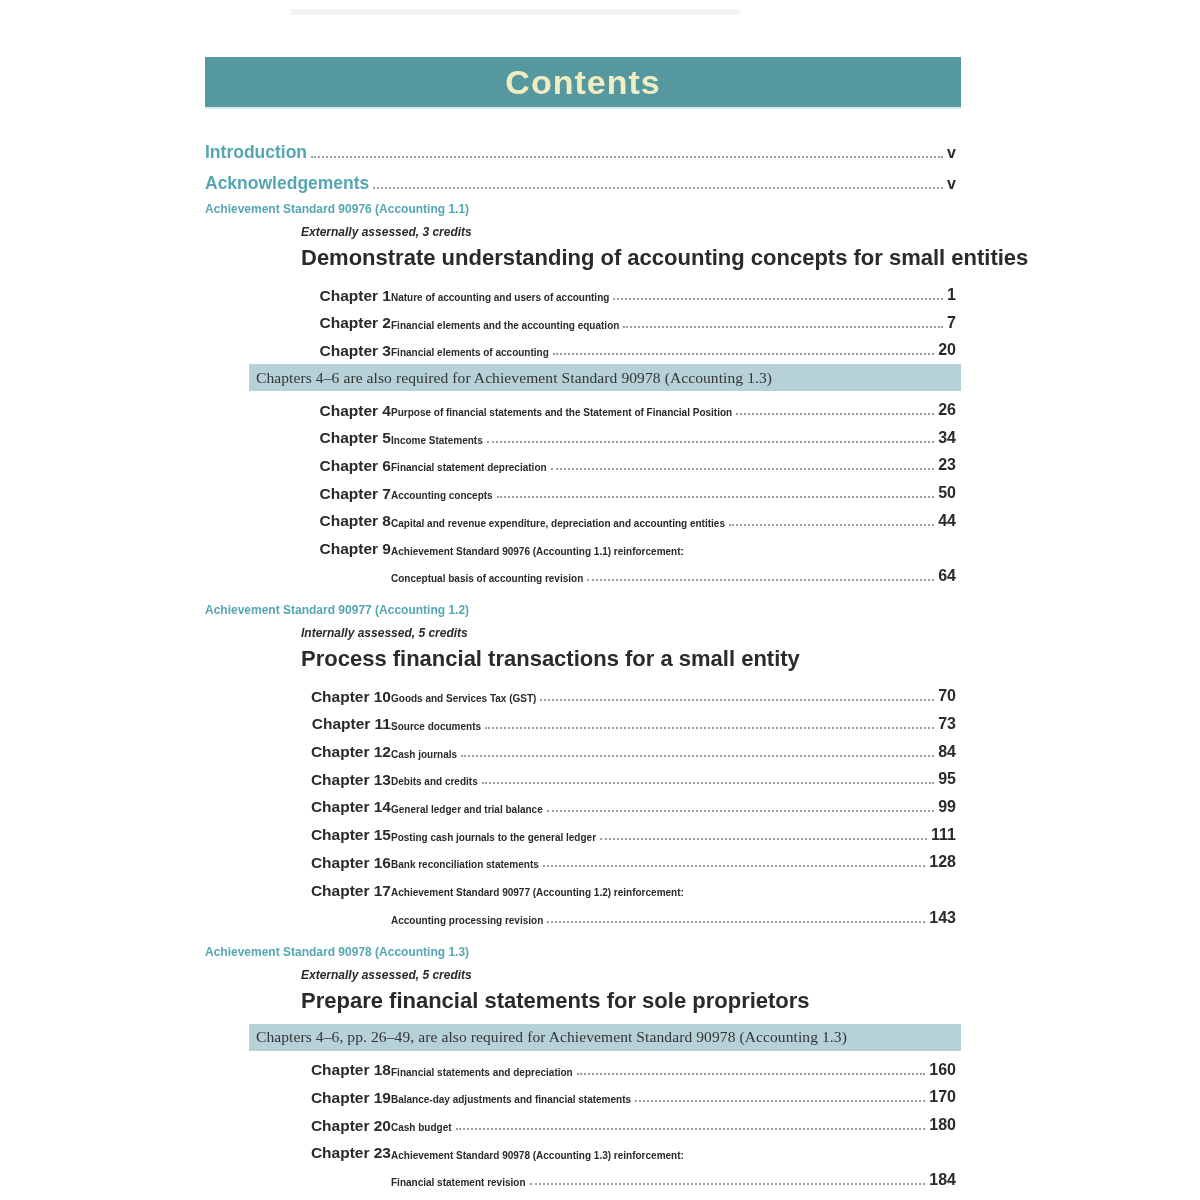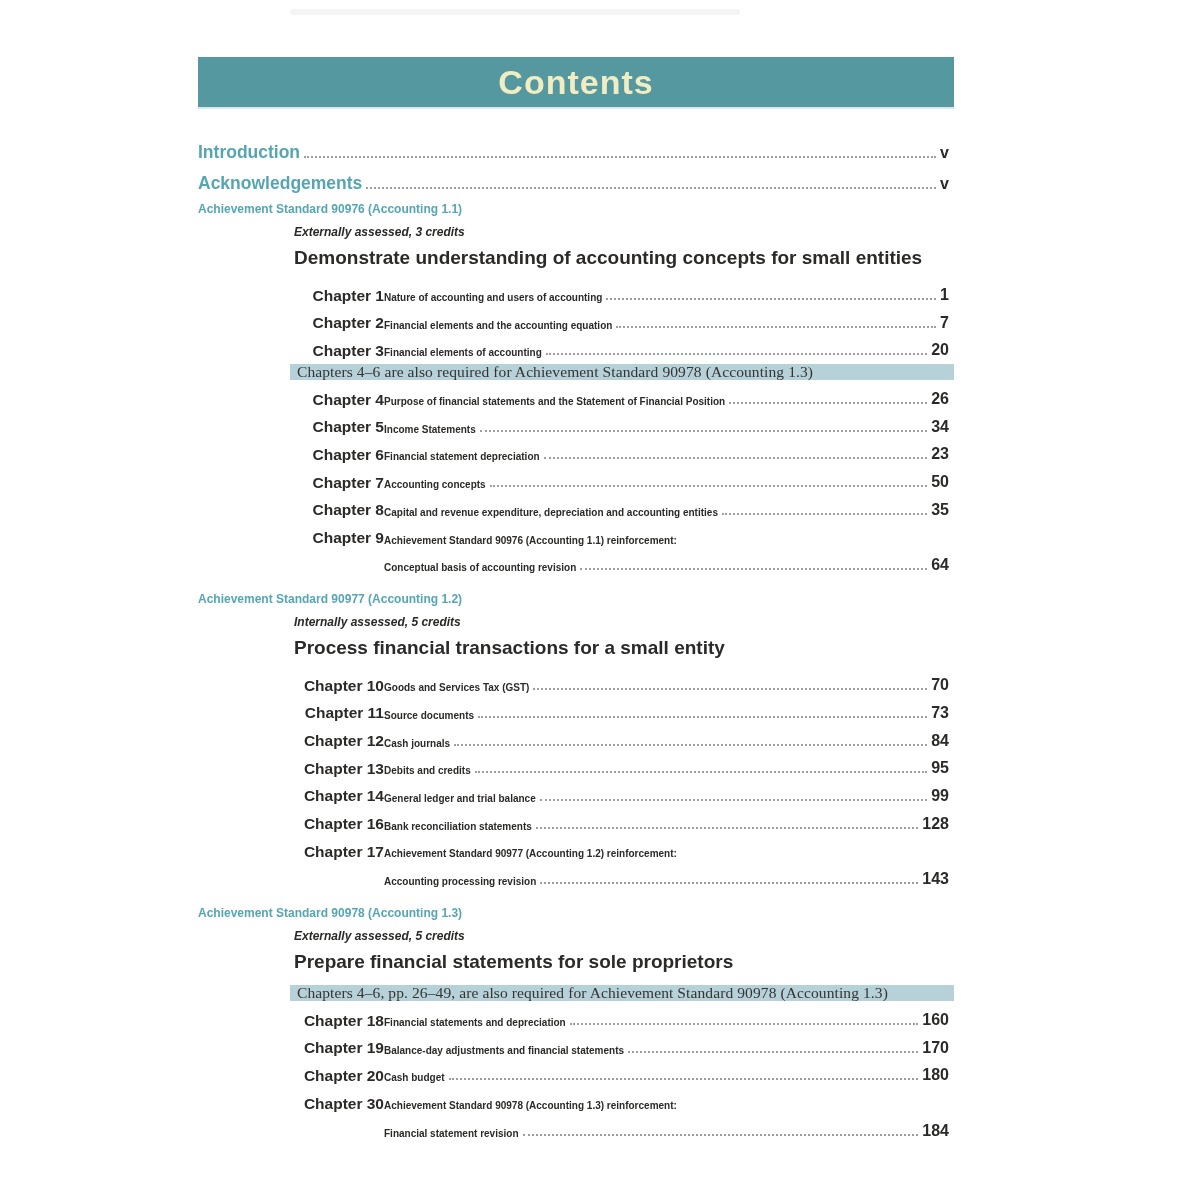--- a/index.html
+++ b/index.html
@@ -15,21 +15,21 @@
     width:1200px;height:1200px;position:relative;overflow:hidden;
     font-family:"Liberation Sans","DejaVu Sans",sans-serif;
     color:var(--body-text);
     -webkit-font-smoothing:antialiased;
   }
   .scan-artifact{
     position:absolute;left:290px;top:9px;width:450px;height:6px;
     background:#f4f4f4;border-radius:3px;
   }
   .page{
-    position:absolute;left:198px;top:0;width:756px;
+    position:absolute;left:205px;top:0;width:756px;
   }
   .header{
     margin-top:57px;height:50px;background:var(--header-bg);
     display:flex;align-items:center;justify-content:center;
     border-bottom:2px solid #d9eaec;
   }
   .header-title{
     color:var(--header-text);
     font-size:34px;font-weight:bold;letter-spacing:1px;
   }
@@ -51,35 +51,35 @@
   .section + .section{margin-top:16px;}
   .sec-heading{
     color:var(--heading-teal);font-weight:bold;font-size:12px;line-height:21px;white-space:nowrap;
   }
   .sec-assess{
     margin-left:96px;margin-top:2px;
     font-style:italic;font-weight:bold;font-size:12px;line-height:21px;white-space:nowrap;
   }
   .sec-desc{
     margin-left:96px;margin-top:4px;
-    font-weight:bold;font-size:19px;line-height:21px;white-space:nowrap;
+    font-weight:bold;font-size:22px;line-height:21px;white-space:nowrap;
   }
   .rows{margin-top:13px;text-align:right;}
   .row{
     display:flex;align-items:flex-end;height:22px;margin-bottom:5.7px;padding-right:5px;
   }
   .ch-label{
     margin-left:97px;width:89px;flex-shrink:0;
     font-weight:bold;font-size:15.5px;line-height:1;white-space:nowrap;
   }
   .ch-title{
     font-weight:bold;font-size:10px;line-height:1;white-space:nowrap;
   }
   .note-bar{
-    margin-left:92px;height:16px;margin-bottom:5px;
+    margin-left:44px;height:27px;margin-bottom:5px;
     background:var(--note-bg);
     display:flex;align-items:center;padding-left:7px;
   }
   .note-text{
     font-family:"Liberation Serif","DejaVu Serif",serif;
     font-size:15.5px;color:#343434;white-space:nowrap;letter-spacing:0.1px;
   }
 </style>
 </head>
 <body>
@@ -150,21 +150,21 @@
           <div class="row">
             <span class="ch-label">Chapter 7</span>
             <span class="ch-title">Accounting concepts</span>
             <span class="leader"></span>
             <span class="pg">50</span>
           </div>
           <div class="row">
             <span class="ch-label">Chapter 8</span>
             <span class="ch-title">Capital and revenue expenditure, depreciation and accounting entities</span>
             <span class="leader"></span>
-            <span class="pg">35</span>
+            <span class="pg">44</span>
           </div>
           <div class="row">
             <span class="ch-label">Chapter 9</span>
             <span class="ch-title">Achievement Standard 90976 (Accounting 1.1) reinforcement:</span>
           </div>
           <div class="row">
             <span class="ch-label"></span>
             <span class="ch-title">Conceptual basis of accounting revision</span>
             <span class="leader"></span>
             <span class="pg">64</span>
@@ -198,20 +198,26 @@
             <span class="ch-label">Chapter 13</span>
             <span class="ch-title">Debits and credits</span>
             <span class="leader"></span>
             <span class="pg">95</span>
           </div>
           <div class="row">
             <span class="ch-label">Chapter 14</span>
             <span class="ch-title">General ledger and trial balance</span>
             <span class="leader"></span>
             <span class="pg">99</span>
+          </div>
+          <div class="row">
+            <span class="ch-label">Chapter 15</span>
+            <span class="ch-title">Posting cash journals to the general ledger</span>
+            <span class="leader"></span>
+            <span class="pg">111</span>
           </div>
           <div class="row">
             <span class="ch-label">Chapter 16</span>
             <span class="ch-title">Bank reconciliation statements</span>
             <span class="leader"></span>
             <span class="pg">128</span>
           </div>
           <div class="row">
             <span class="ch-label">Chapter 17</span>
             <span class="ch-title">Achievement Standard 90977 (Accounting 1.2) reinforcement:</span>
@@ -244,21 +250,21 @@
             <span class="leader"></span>
             <span class="pg">170</span>
           </div>
           <div class="row">
             <span class="ch-label">Chapter 20</span>
             <span class="ch-title">Cash budget</span>
             <span class="leader"></span>
             <span class="pg">180</span>
           </div>
           <div class="row">
-            <span class="ch-label">Chapter 30</span>
+            <span class="ch-label">Chapter 23</span>
             <span class="ch-title">Achievement Standard 90978 (Accounting 1.3) reinforcement:</span>
           </div>
           <div class="row">
             <span class="ch-label"></span>
             <span class="ch-title">Financial statement revision</span>
             <span class="leader"></span>
             <span class="pg">184</span>
           </div>
         </div>
       </section>

